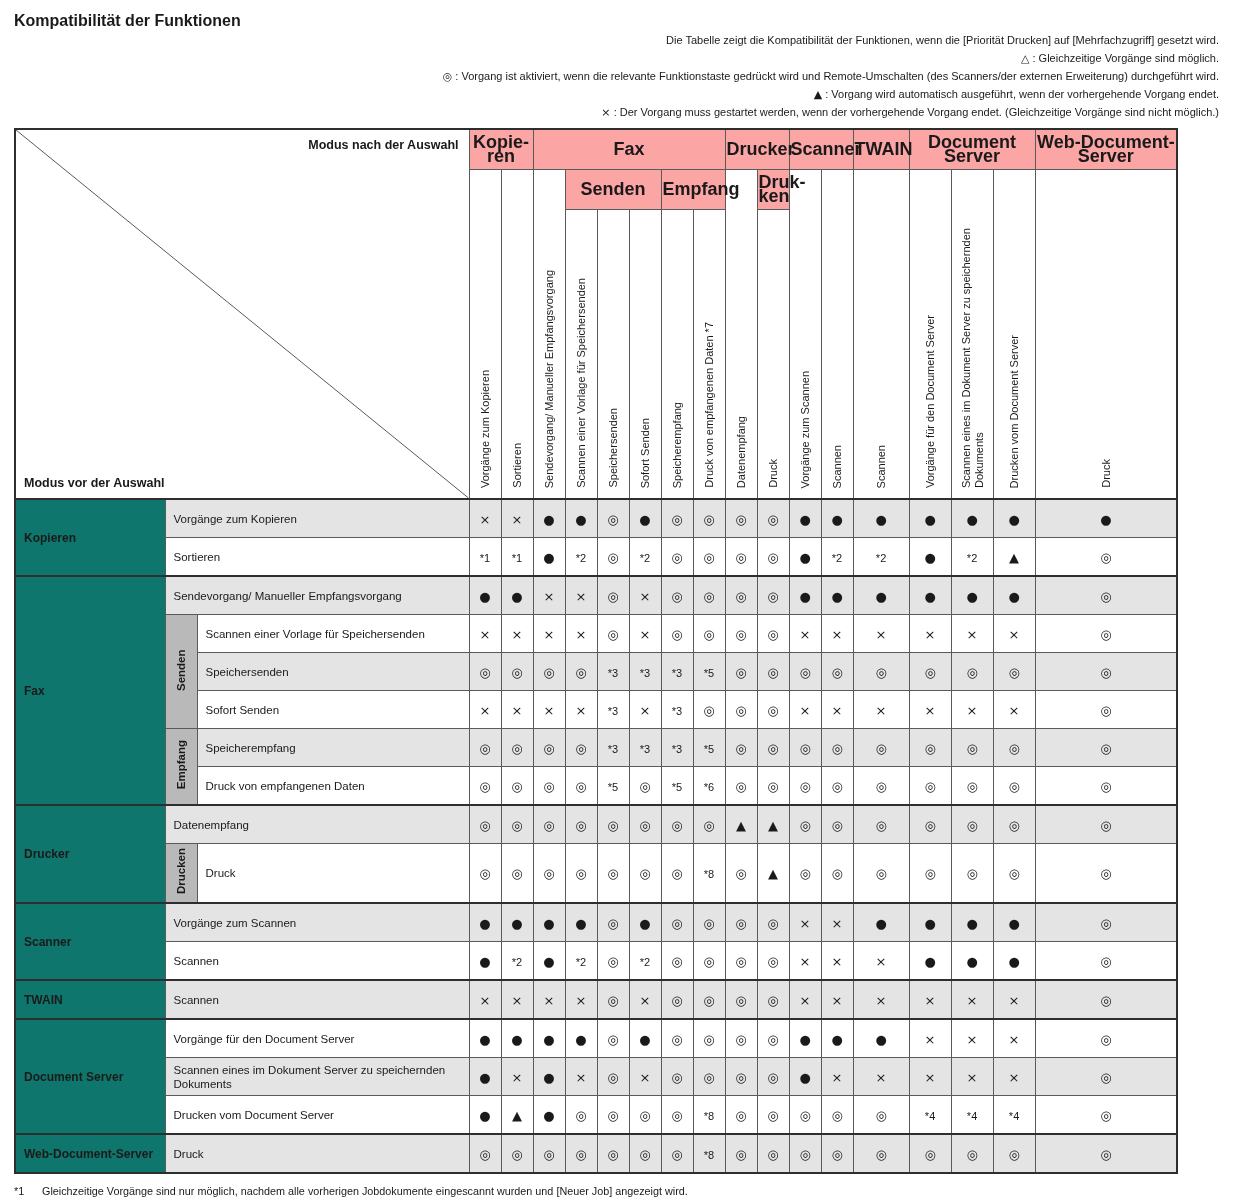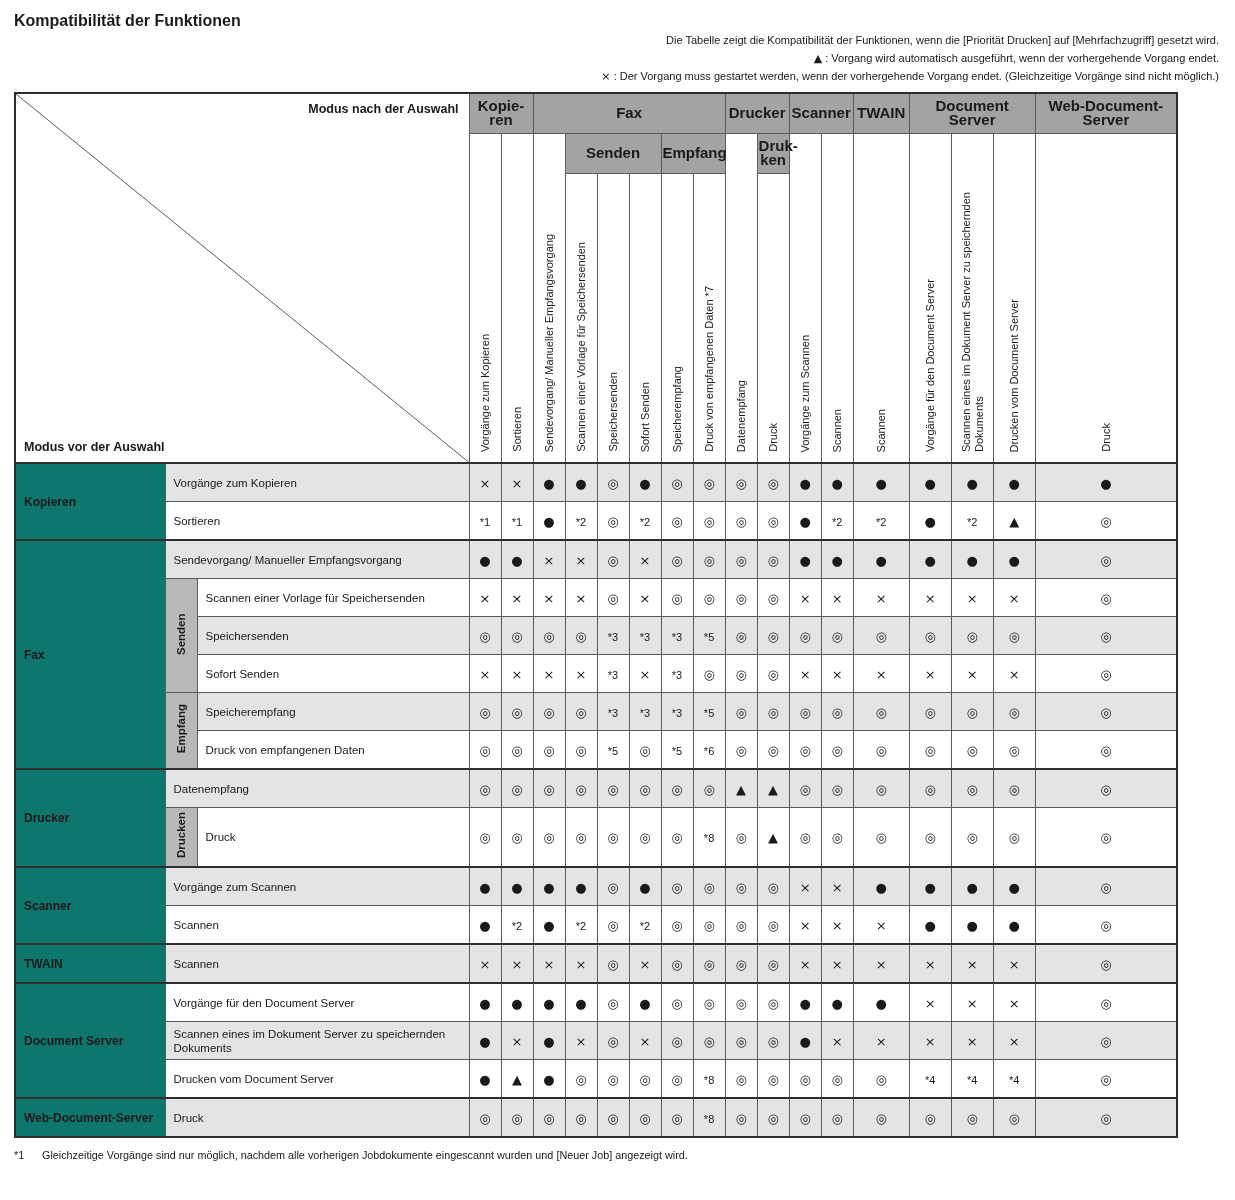--- a/index.html
+++ b/index.html
@@ -29,23 +29,23 @@
   thead tr:nth-child(1) { height: 40px; }
   thead tr:nth-child(2) { height: 40px; }
   thead tr:nth-child(3) { height: 290px; }
 
   .corner { position: relative; background: #ffffff; padding-left: 22px; }
   .corner-top  { position: absolute; top: 8px; right: 10px; font-weight: 700; font-size: 12.5px; }
   .corner-bottom { position: absolute; bottom: 8px; left: 8px; font-weight: 700; font-size: 12.5px; }
   svg.diag { position: absolute; top: 0; left: 0; width: 100%; height: 100%; display: block; }
 
   .gh, .sgh {
-    background: #a3a3a3;
+    background: #fca5a5;
     font-weight: 700;
-    font-size: 15px;
+    font-size: 18px;
     text-align: center;
     vertical-align: middle;
     line-height: 14px;
     padding: 1px;
   }
   .vcell { background: #ffffff; text-align: center; vertical-align: bottom; padding: 6px 0; }
   .vspan {
     display: inline-block;
     writing-mode: vertical-rl;
     transform: rotate(180deg);
@@ -69,20 +69,22 @@
   .fn { font-size: 10.8px; line-height: 15px; margin: 2px 0; }
   .fn-ref { display: inline-block; width: 28px; }
 </style>
 </head>
 <body>
 
 <h1 data-name="page-title">Kompatibilität der Funktionen</h1>
 
 <div data-name="legend-block">
   <p class="intro" data-name="intro-text">Die Tabelle zeigt die Kompatibilität der Funktionen, wenn die [Priorität Drucken] auf [Mehrfachzugriff] gesetzt wird.</p>
+  <p class="legend-line" data-name="legend-item"><span class="lsym" data-name="legend-symbol-triangle-outline">△</span> <span data-name="legend-text">: Gleichzeitige Vorgänge sind möglich.</span></p>
+  <p class="legend-line" data-name="legend-item"><span class="lsym" data-name="legend-symbol-bullseye">◎</span> <span data-name="legend-text">: Vorgang ist aktiviert, wenn die relevante Funktionstaste gedrückt wird und Remote-Umschalten (des Scanners/der externen Erweiterung) durchgeführt wird.</span></p>
   <p class="legend-line" data-name="legend-item"><span class="lsym" data-name="legend-symbol-triangle-filled">▲</span> <span data-name="legend-text">: Vorgang wird automatisch ausgeführt, wenn der vorhergehende Vorgang endet.</span></p>
   <p class="legend-line" data-name="legend-item"><span class="lsym" data-name="legend-symbol-cross">×</span> <span data-name="legend-text">: Der Vorgang muss gestartet werden, wenn der vorhergehende Vorgang endet. (Gleichzeitige Vorgänge sind nicht möglich.)</span></p>
 </div>
 
 <table data-name="compatibility-matrix">
   <colgroup>
     <col style="width:150px">
       <col style="width:32px">
       <col style="width:272px">
     <col style="width:32px">

